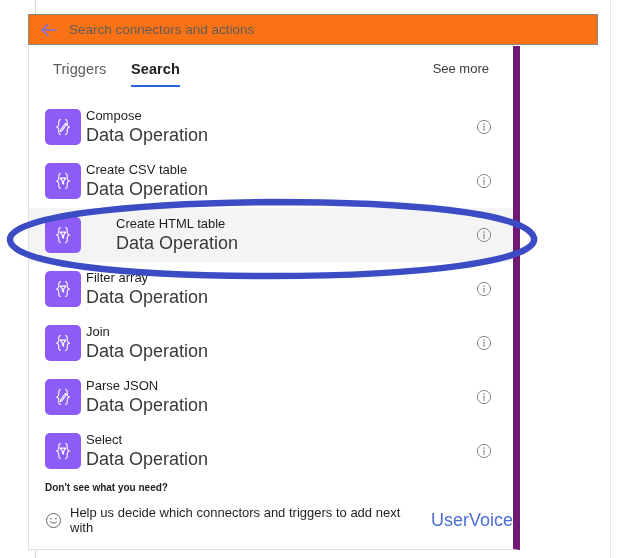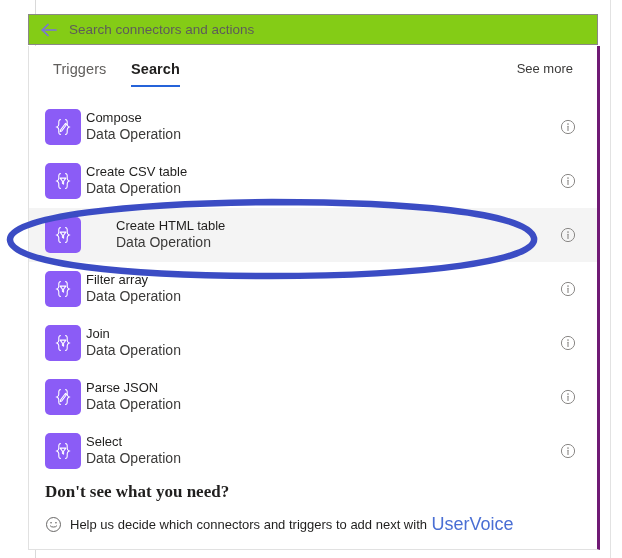--- a/index.html
+++ b/index.html
@@ -34,21 +34,21 @@
   }
 
   
   #search-box {
     position: absolute;
     left: 28px;
     top: 14px;
     width: 570px;
     height: 31px;
     border: 1px solid #8a8886;
-    background: #84cc16;
+    background: #f97316;
     box-sizing: border-box;
     display: flex;
     align-items: center;
     padding-left: 10px;
   }
   #back-arrow-icon {
     width: 20px;
     height: 20px;
     flex: 0 0 auto;
     display: block;
@@ -64,25 +64,25 @@
     width: 480px;
     padding: 0;
   }
   #search-input::placeholder { color: #5e5c5a; opacity: 1; }
 
   
   #panel {
     position: absolute;
     left: 28px;
     top: 46px;
-    width: 572px;
+    width: 492px;
     height: 504px;
     background: #ffffff;
     border-left: 1px solid #e1e1e1;
-    border-right: 3px solid #701a75;
+    border-right: 7px solid #701a75;
     border-bottom: 1px solid #e1e1e1;
     box-sizing: border-box;
   }
 
   
   #tabstrip {
     position: absolute;
     left: 0;
     top: 0;
     width: 100%;
@@ -156,47 +156,46 @@
     line-height: 1.25;
     flex: 1 1 auto;
     min-width: 0;
   }
   .action-title {
     font-size: 13px;
     color: #201f1e;
     display: block;
   }
   .action-sub {
-    font-size: 14px;
+    font-size: 18px;
     color: #3b3a39;
     display: block;
   }
   .info-icon {
     width: 16px;
     height: 16px;
     margin-right: 21px;
     flex: 0 0 auto;
     cursor: pointer;
     display: block;
   }
 
   
   #footer {
     position: absolute;
     left: 0;
     bottom: 14px;
     width: 100%;
   }
   #footer-heading {
-    font-size: 17px;
+    font-size: 10px;
     color: #201f1e;
     font-weight: 600;
     margin-left: 16px;
     display: block;
-    font-family: Liberation Serif, serif;
   }
   #footer-line {
     display: flex;
     align-items: center;
     margin-left: 16px;
     margin-top: 12px;
   }
   #smiley-icon { width: 17px; height: 17px; flex: 0 0 auto; display:block; }
   #footer-text {
     font-size: 13px;

